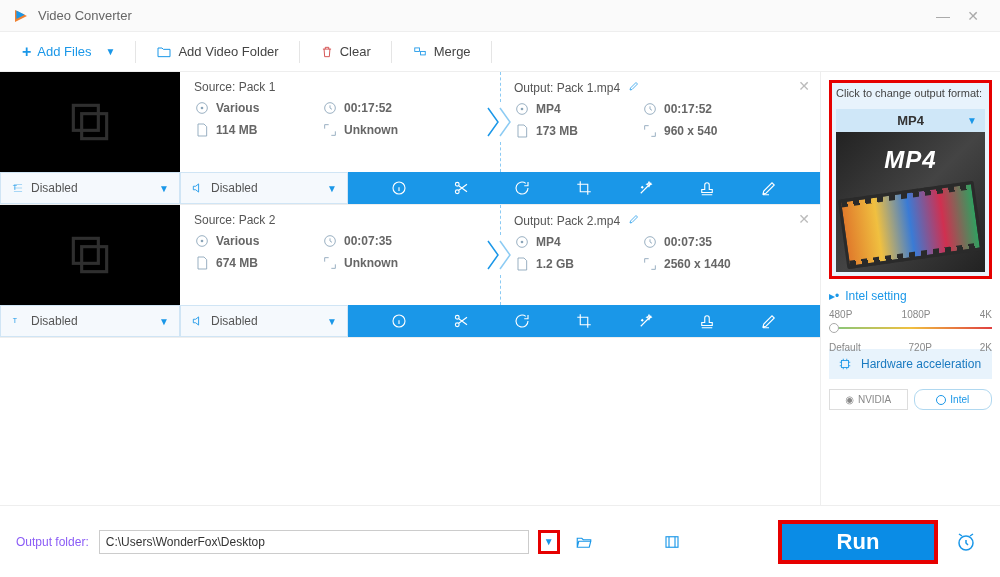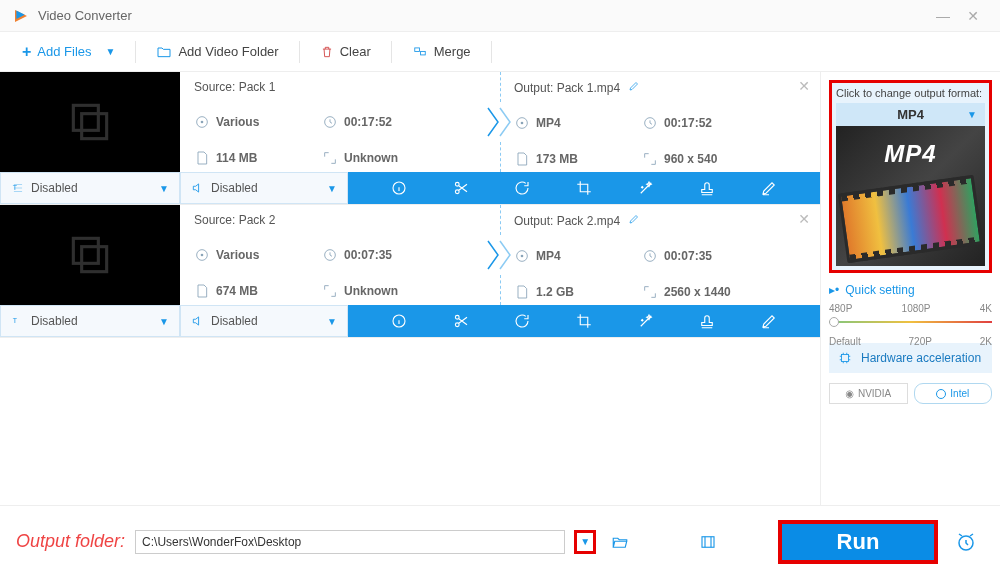--- a/index.html
+++ b/index.html
@@ -19,42 +19,42 @@
 
 .main { display: flex; height: 433px; }
 .left { flex: 1; overflow: auto; position: relative; }
 .right { width: 180px; border-left: 1px solid #eee; padding: 8px; display: flex; flex-direction: column; gap: 10px; }
 
 .item { border-bottom: 1px solid #eee; }
 .itop { display: flex; height: 100px; position: relative; }
 .thumb { width: 180px; background: #000; display: flex; align-items: center; justify-content: center; }
 .thumb svg { opacity: 0.35; }
 .info { flex: 1; display: flex; position: relative; }
-.col { flex: 1; padding: 8px 14px; display: flex; flex-direction: column; gap: 20px; }
+.col { flex: 1; padding: 8px 14px; display: flex; flex-direction: column; gap: 6px; }
 .srow { font-size: 12px; color: #555; }
 .drow { display: flex; gap: 18px; font-weight: bold; }
 .dcell { display: flex; align-items: center; gap: 6px; font-size: 12px; color: #666; min-width: 110px; }
 .dcell svg { flex-shrink: 0; }
 .arrows { position: absolute; left: 50%; top: 0; bottom: 0; transform: translateX(-50%); display: flex; align-items: center; }
 .arrows::before, .arrows::after { content: ""; position: absolute; left: 50%; width: 0; border-left: 1px dashed #1a97e8; opacity: 0.5; }
 .arrows::before { top: 0; height: 30px; }
 .arrows::after { bottom: 0; height: 30px; }
 .closex { position: absolute; top: 6px; right: 10px; color: #bbb; cursor: pointer; font-size: 14px; }
 .editp { color: #1a97e8; margin-left: 8px; cursor: pointer; }
 
 .ibar { height: 32px; display: flex; }
 .drop { display: flex; align-items: center; justify-content: space-between; padding: 0 10px; background: #f5f9fd; border: 1px solid #d0e5f5; font-size: 12px; color: #555; cursor: pointer; }
 .drop .tri { color: #1a97e8; font-size: 10px; }
 .drop1 { width: 180px; }
 .drop2 { width: 168px; margin-left: 0; }
 .actions { flex: 1; background: #1a97e8; display: flex; align-items: center; justify-content: space-around; padding: 0 20px; }
 .abtn { width: 40px; height: 32px; display: flex; align-items: center; justify-content: center; cursor: pointer; color: #fff; }
 
 .fmtbox { border: 3px solid #e60000; padding: 4px; background: #e8f3fc; }
-.fmtlabel { font-size: 11px; color: #444; margin-bottom: 4px; }
+.fmtlabel { font-size: 11px; color: #444; margin-bottom: 10px; }
 .fmtsel { background: #cfe7f8; padding: 4px 8px; font-size: 13px; font-weight: bold; color: #333; display: flex; justify-content: center; align-items: center; position: relative; }
 .fmtsel .tri { position: absolute; right: 8px; color: #1a97e8; font-size: 10px; }
 .fmtimg { width: 100%; height: 140px; background: linear-gradient(135deg,#222 0%,#444 50%,#222 100%); display: flex; flex-direction: column; align-items: center; justify-content: flex-start; padding-top: 14px; position: relative; overflow: hidden; }
 .fmtimg .mp4 { color: #fff; font-size: 24px; font-weight: bold; letter-spacing: 1px; font-style: italic; }
 .fmtimg .strip { position: absolute; bottom: 12px; left: 6px; right: 6px; height: 70px; background: linear-gradient(90deg,#e07a2b,#f0c040,#3a7bd5,#d03050,#30a060); transform: rotate(-8deg); border: 3px solid #2a2a2a; border-radius: 2px; }
 .fmtimg .strip::before, .fmtimg .strip::after { content:""; position:absolute; left:0; right:0; height:8px; background: repeating-linear-gradient(90deg,#2a2a2a 0 6px,transparent 6px 12px); }
 .fmtimg .strip::before { top:-3px; }
 .fmtimg .strip::after { bottom:-3px; }
 
 .panelbtn { background: #e8f3fc; padding: 8px; font-size: 12px; color: #1a7ac0; display: flex; align-items: center; gap: 8px; cursor: pointer; }
@@ -63,21 +63,21 @@
 .slider { position: relative; height: 30px; }
 .slider .ticks { display: flex; justify-content: space-between; font-size: 10px; color: #888; }
 .slider .track { position: absolute; left: 0; right: 0; top: 18px; height: 2px; background: linear-gradient(90deg,#7fc77f 0%, #f0c040 50%, #e04040 100%); }
 .slider .thumbs { position: absolute; top: 14px; left: 0; width: 10px; height: 10px; border: 1px solid #aaa; background: #fff; border-radius: 50%; }
 .slider .ticks2 { display: flex; justify-content: space-between; font-size: 10px; color: #888; margin-top: 22px; }
 .hw { display: flex; gap: 6px; }
 .hwchip { flex: 1; border: 1px solid #ddd; padding: 4px; font-size: 10px; display: flex; align-items: center; justify-content: center; gap: 4px; color: #888; }
 .hwchip.on { color: #1a97e8; border-color: #b0d8f0; border-radius: 9px; }
 
 .bottom { height: 72px; border-top: 1px solid #eee; display: flex; align-items: center; padding: 0 16px; gap: 10px; }
-.oflabel { font-size: 18px; color: #ef4444; font-style: italic; }
+.oflabel { font-size: 12px; color: #8b5cf6; }
 .ofinput { flex: 0 0 430px; height: 24px; border: 1px solid #ccc; padding: 0 6px; font-size: 12px; display: flex; align-items: center; position: relative; }
 .ofdrop { width: 22px; height: 24px; border: 3px solid #e60000; display: flex; align-items: center; justify-content: center; cursor: pointer; margin-left: -1px; }
 .ofdrop .tri { color: #1a97e8; font-size: 10px; }
 .ibtn { width: 28px; height: 24px; display: flex; align-items: center; justify-content: center; cursor: pointer; color: #1a97e8; }
 .spacer { flex: 1; }
 .runbtn { width: 160px; height: 44px; background: #0a8ce6; color: #fff; font-size: 22px; font-weight: bold; display: flex; align-items: center; justify-content: center; border: 4px solid #e60000; cursor: pointer; }
 .alarmbtn { width: 36px; height: 36px; display: flex; align-items: center; justify-content: center; color: #1a97e8; cursor: pointer; }
 
 .ic { stroke: #8aa4b8; stroke-width: 1.3; fill: none; }
 .icb { stroke: #1a97e8; stroke-width: 1.5; fill: none; }
@@ -439,21 +439,21 @@
       <div class="fmtimg">
         <div class="mp4">MP4</div>
         <div class="strip"></div>
       </div>
     </div>
 
 
     <div class="qs">
       <div class="qtitle">
           <span style="color:#1a97e8">▸•</span>
-          <span>Quick setting</span>
+          <span>Intel setting</span>
         </div>
       <div class="slider">
         <div class="ticks">
           <span>480P</span>
           <span>1080P</span>
           <span>4K</span>
         </div>
         <div class="track"></div>
         <div class="thumbs"></div>
         <div class="ticks2">

